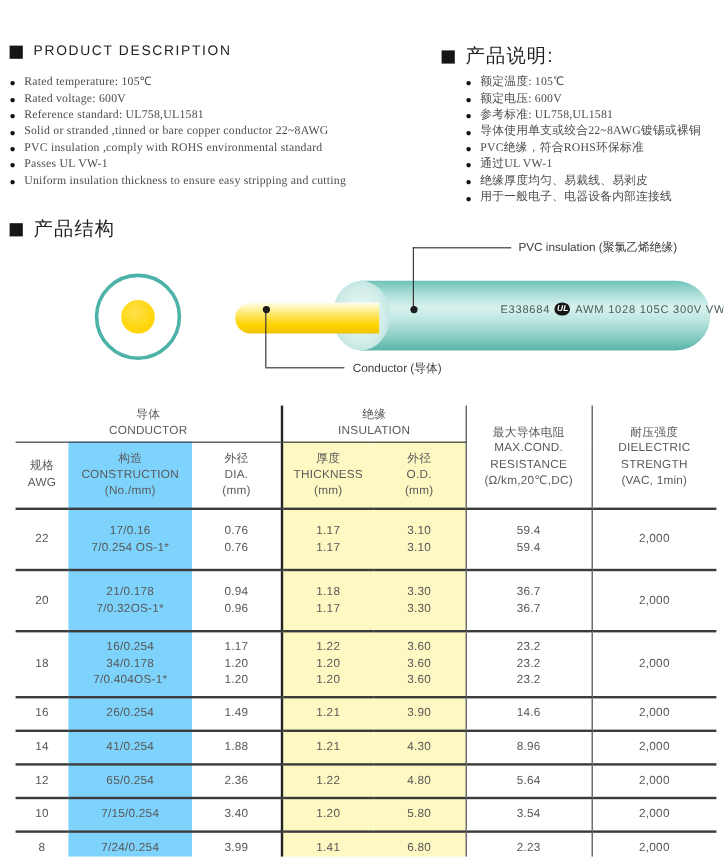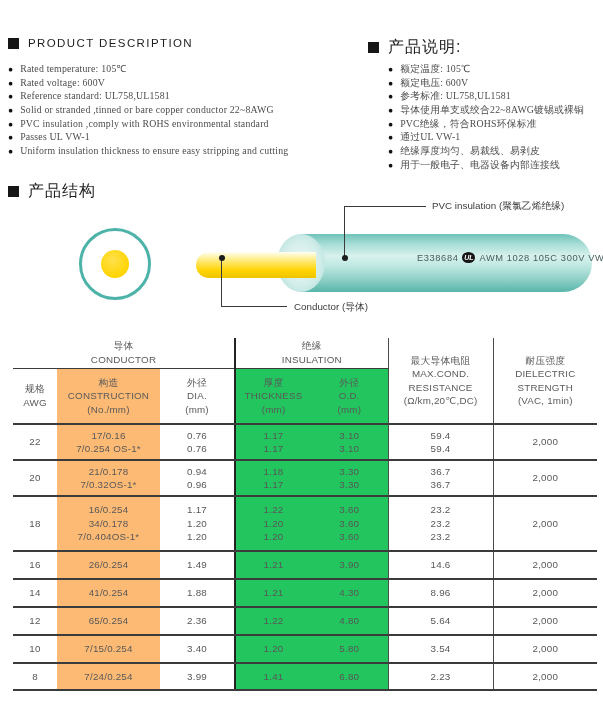--- a/index.html
+++ b/index.html
@@ -45,25 +45,25 @@
   .dia-label { position:absolute; font-size:9.8px; color:#3d3d3d; white-space:nowrap; z-index:6; }
   
   table.spec { position:absolute; left:13px; top:338px; width:584px;
     border-collapse:collapse; table-layout:fixed; text-align:center;
     font-size:9.8px; color:#585858; }
   table.spec td { padding:0; vertical-align:middle; white-space:pre-line; line-height:13.5px; letter-spacing:0.2px; }
   .hb { border-bottom:2px solid #3b3b3b; }       
   .gb { border-bottom:1.5px solid #3b3b3b; }     
   .v-main { border-right:2.5px solid #242424; }  
   .v-thin { border-right:1.2px solid #4a4a4a; }  
-  .bg-yellow { background:#fdba74; }
-  .bg-blue { background:#22c55e;margin-top:20px; }
+  .bg-yellow { background:#7dd3fc; }
+  .bg-blue { background:#fef9c3;margin-top:20px; }
   .r-group { height:30px; }
   .r-head  { height:56px; }
-  .rh45 { height:36px; } .rh55 { height:55px; } .rh30 { height:28px; }
+  .rh45 { height:51px; } .rh55 { height:55px; } .rh30 { height:28px; }
   .rh28 { height:28px; } .rh27 { height:27px; }
   .hdr { color:#5a5a5a; }
 </style>
 </head>
 <body>
 
 <div class="page">
 
   <div class="sec-title" style="left:8px; top:37px;">
     <span class="sec-sq"></span>

